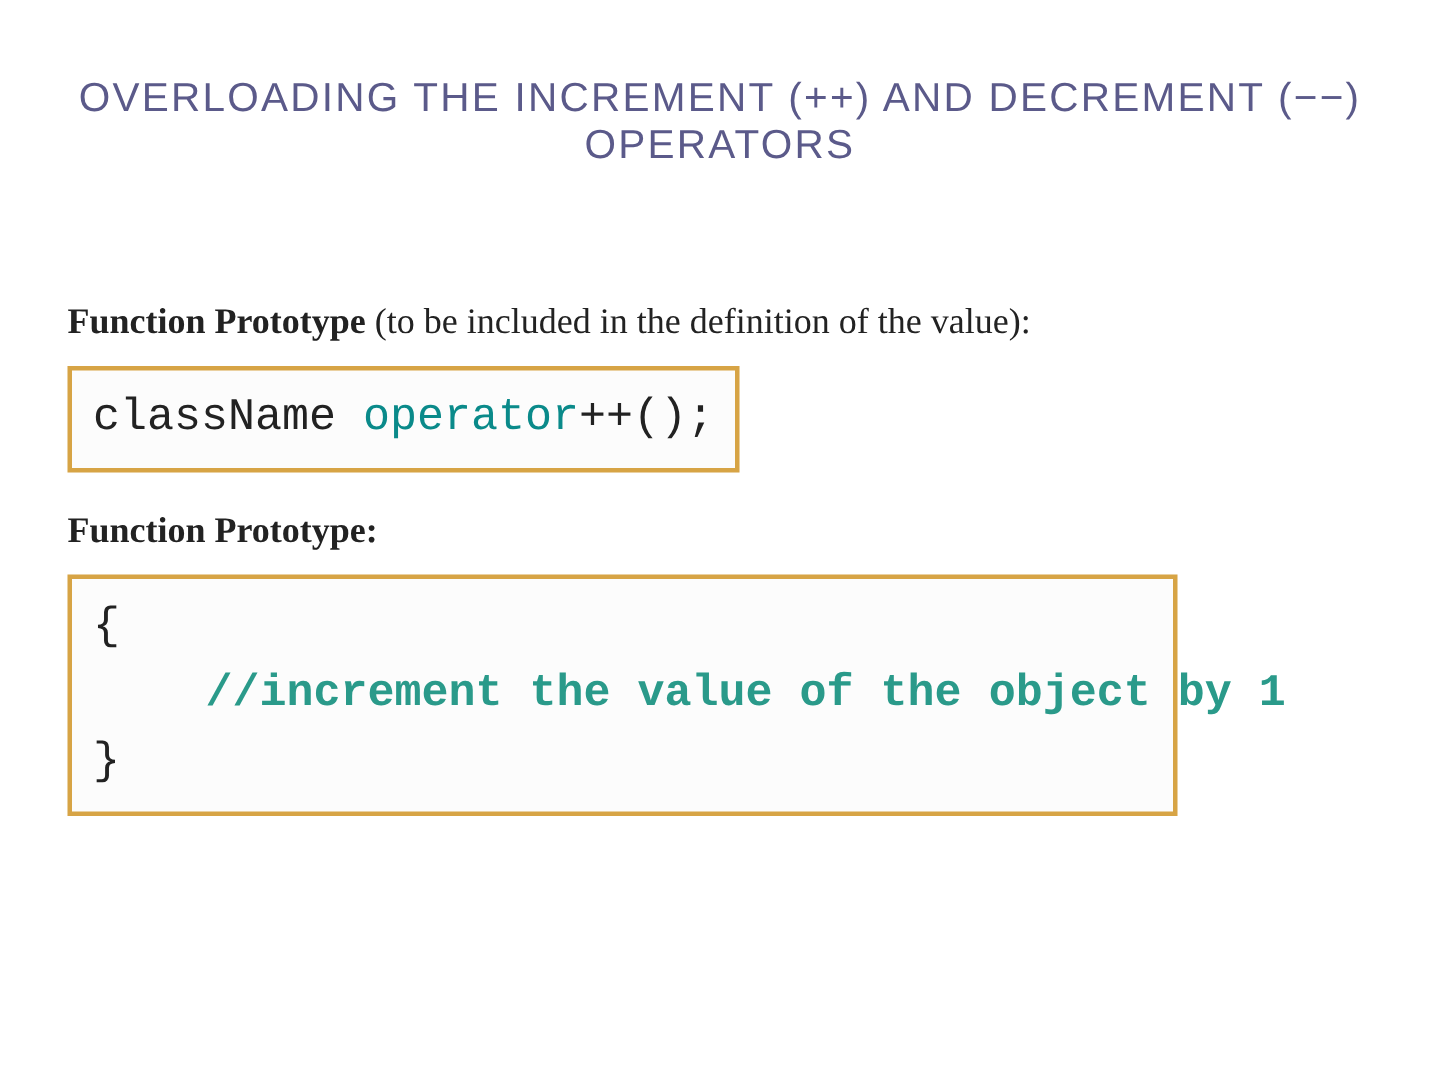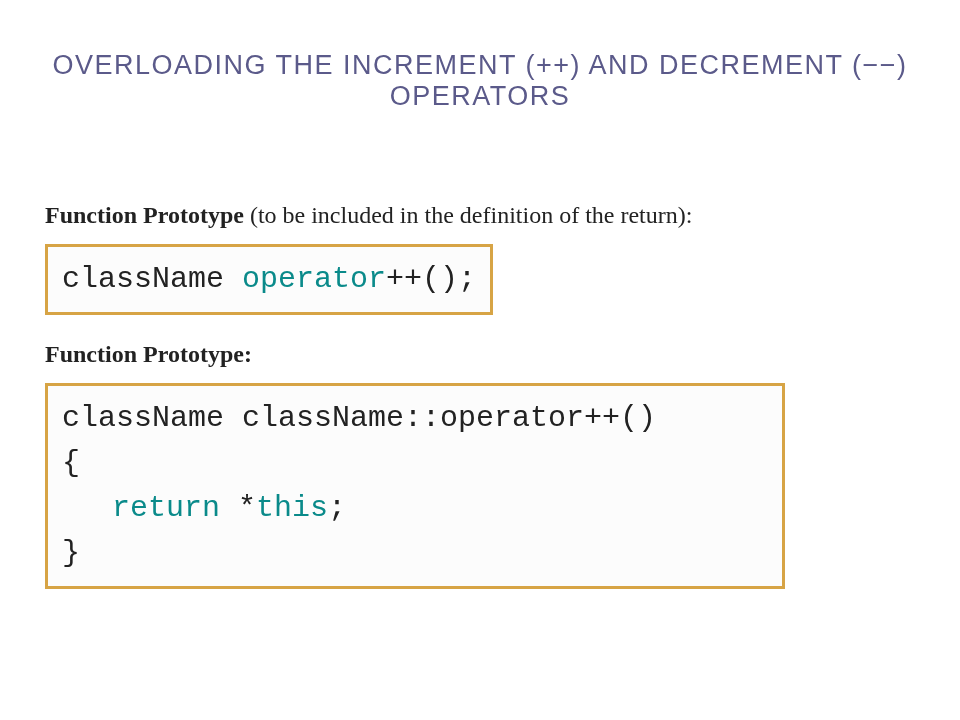--- a/index.html
+++ b/index.html
@@ -77,32 +77,31 @@
     }
   </style>
 </head>
 <body>
 
 
 
 <h1 class="heading">OVERLOADING THE INCREMENT (++) AND DECREMENT (−−) OPERATORS</h1>
 
 <div class="section-label">
-  <span class="bold">Function Prototype</span><span class="normal"> (to be included in the definition of the return):</span>
+  <span class="bold">Function Prototype</span><span class="normal"> (to be included in the definition of the value):</span>
 </div>
 
 <div class="code-box">
   <span class="code-line"><span>className </span><span class="kw-teal">operator</span><span>++();</span></span>
 </div>
 
 <div class="section-label">
   <span class="bold">Function Prototype:</span>
 </div>
 
 <div class="code-box full">
-  <div class="code-line indent1">className className::operator++()</div>
   <div class="code-line indent1">{</div>
-  <div class="code-line indent2"><span class="kw-return">return</span><span> *</span><span class="kw-this">this</span><span>;</span></div>
+  <div class="code-line indent3"><span class="kw-comment">//increment the value of the object by 1</span></div>
   <div class="code-line indent1">}</div>
 </div>
 
 
 
 
 </body></html>

